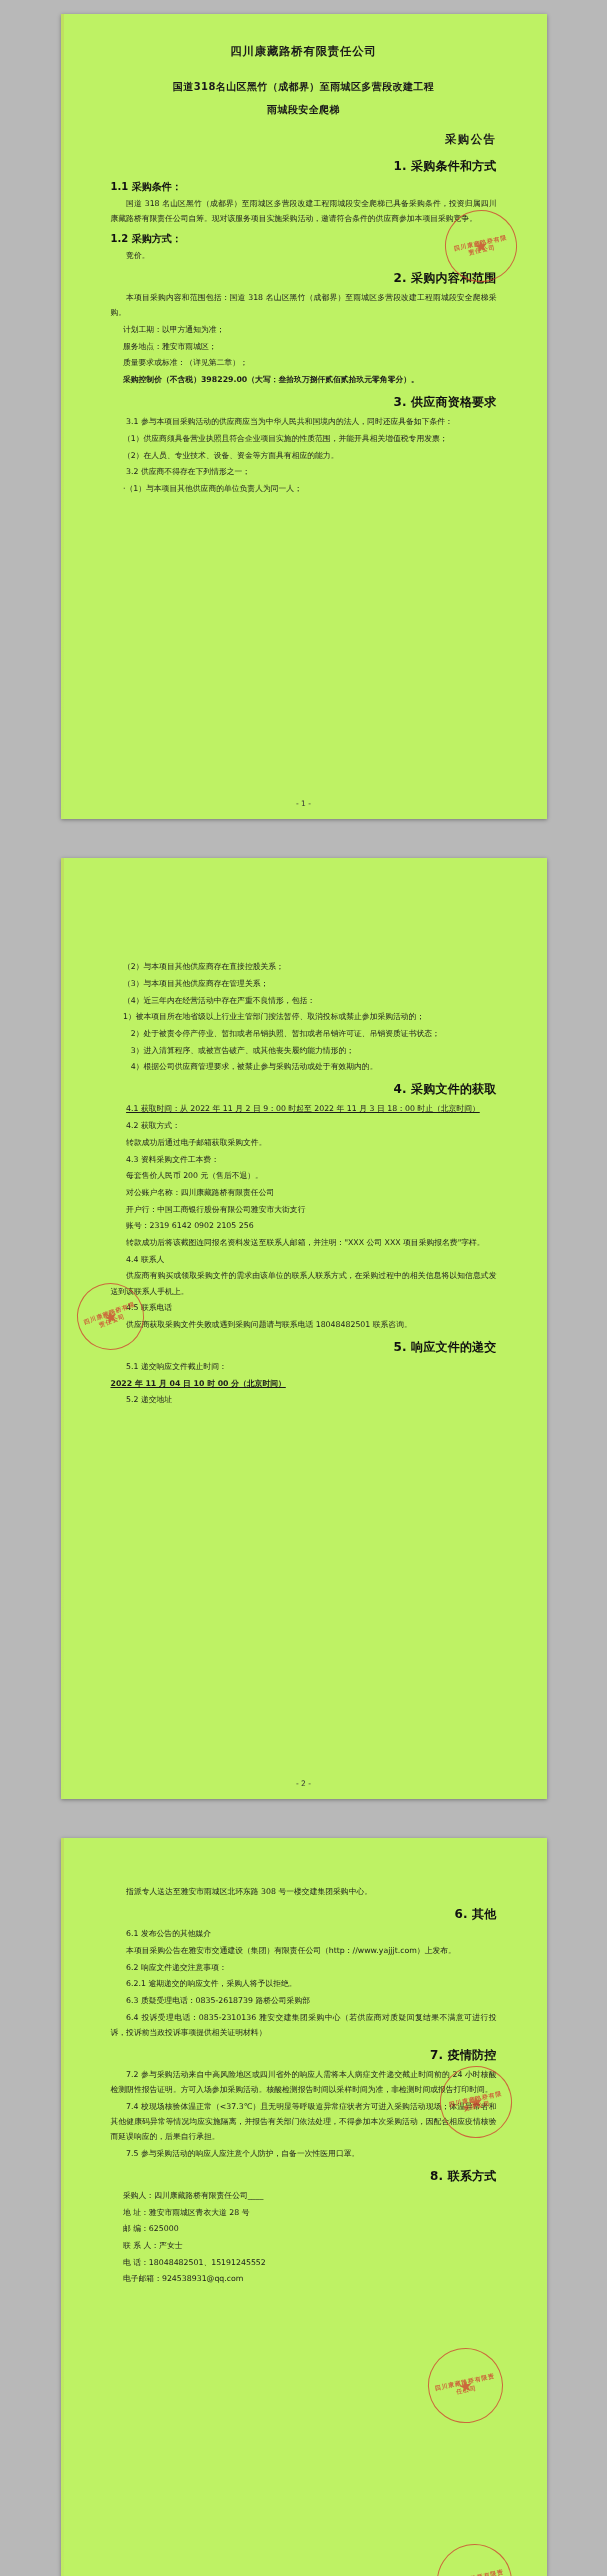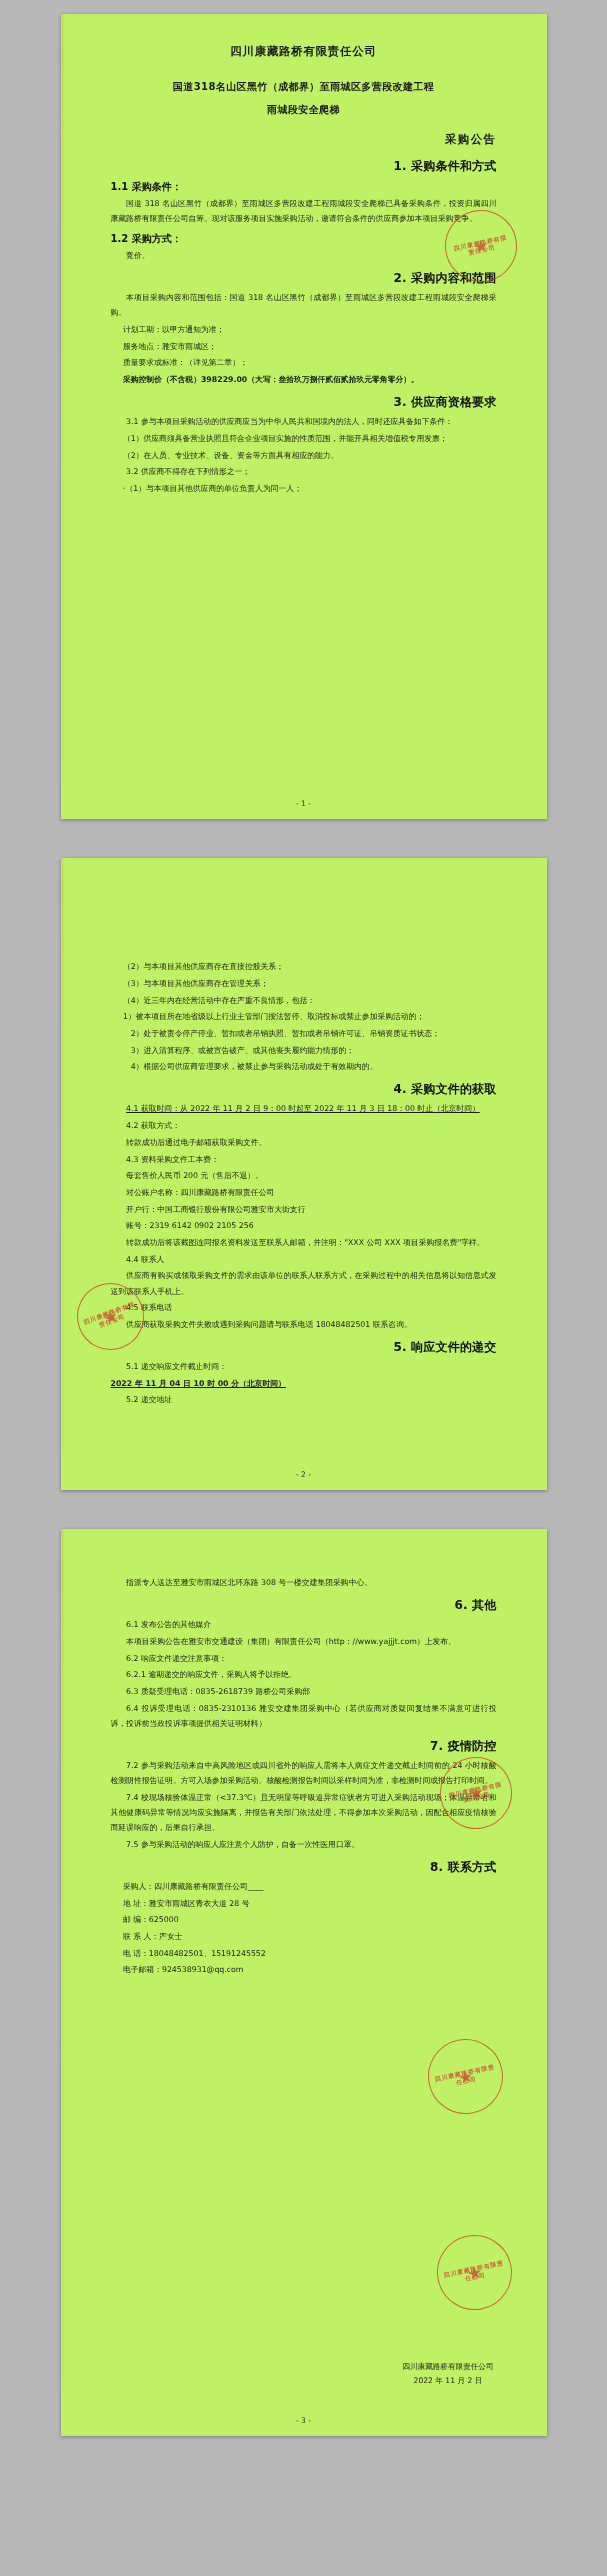--- a/index.html
+++ b/index.html
@@ -21,21 +21,21 @@
     position: relative;
     width: 486px;
     margin: 0 auto 39px auto;
     background: #bef264;
     box-shadow: 0 0.8px 3.8px rgba(0,0,0,0.35);
     padding: 30px 50px 23px 50px;
     box-sizing: border-box;
     overflow: hidden;
   }
   .page.p1 { height: 805px; }
-  .page.p2 { height: 632px; }
+  .page.p2 { height: 941px; }
   .page.p3 { height: 907px; }
 
   .company-title {
     text-align: center;
     font-size: 11.4px;
     font-weight: bold;
     color: #1a1a1a;
     letter-spacing: 0.8px;
     margin-bottom: 16.7px;
   }

